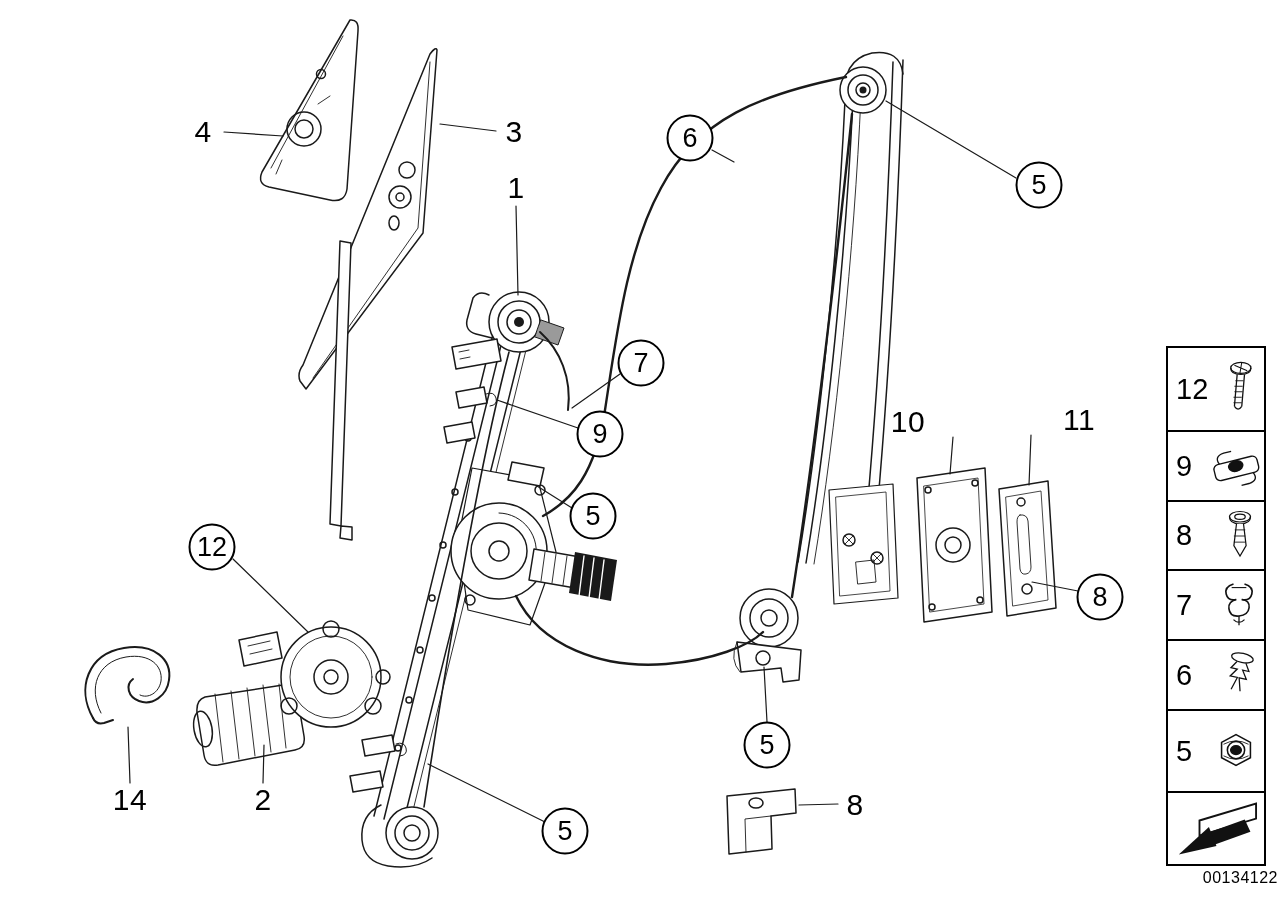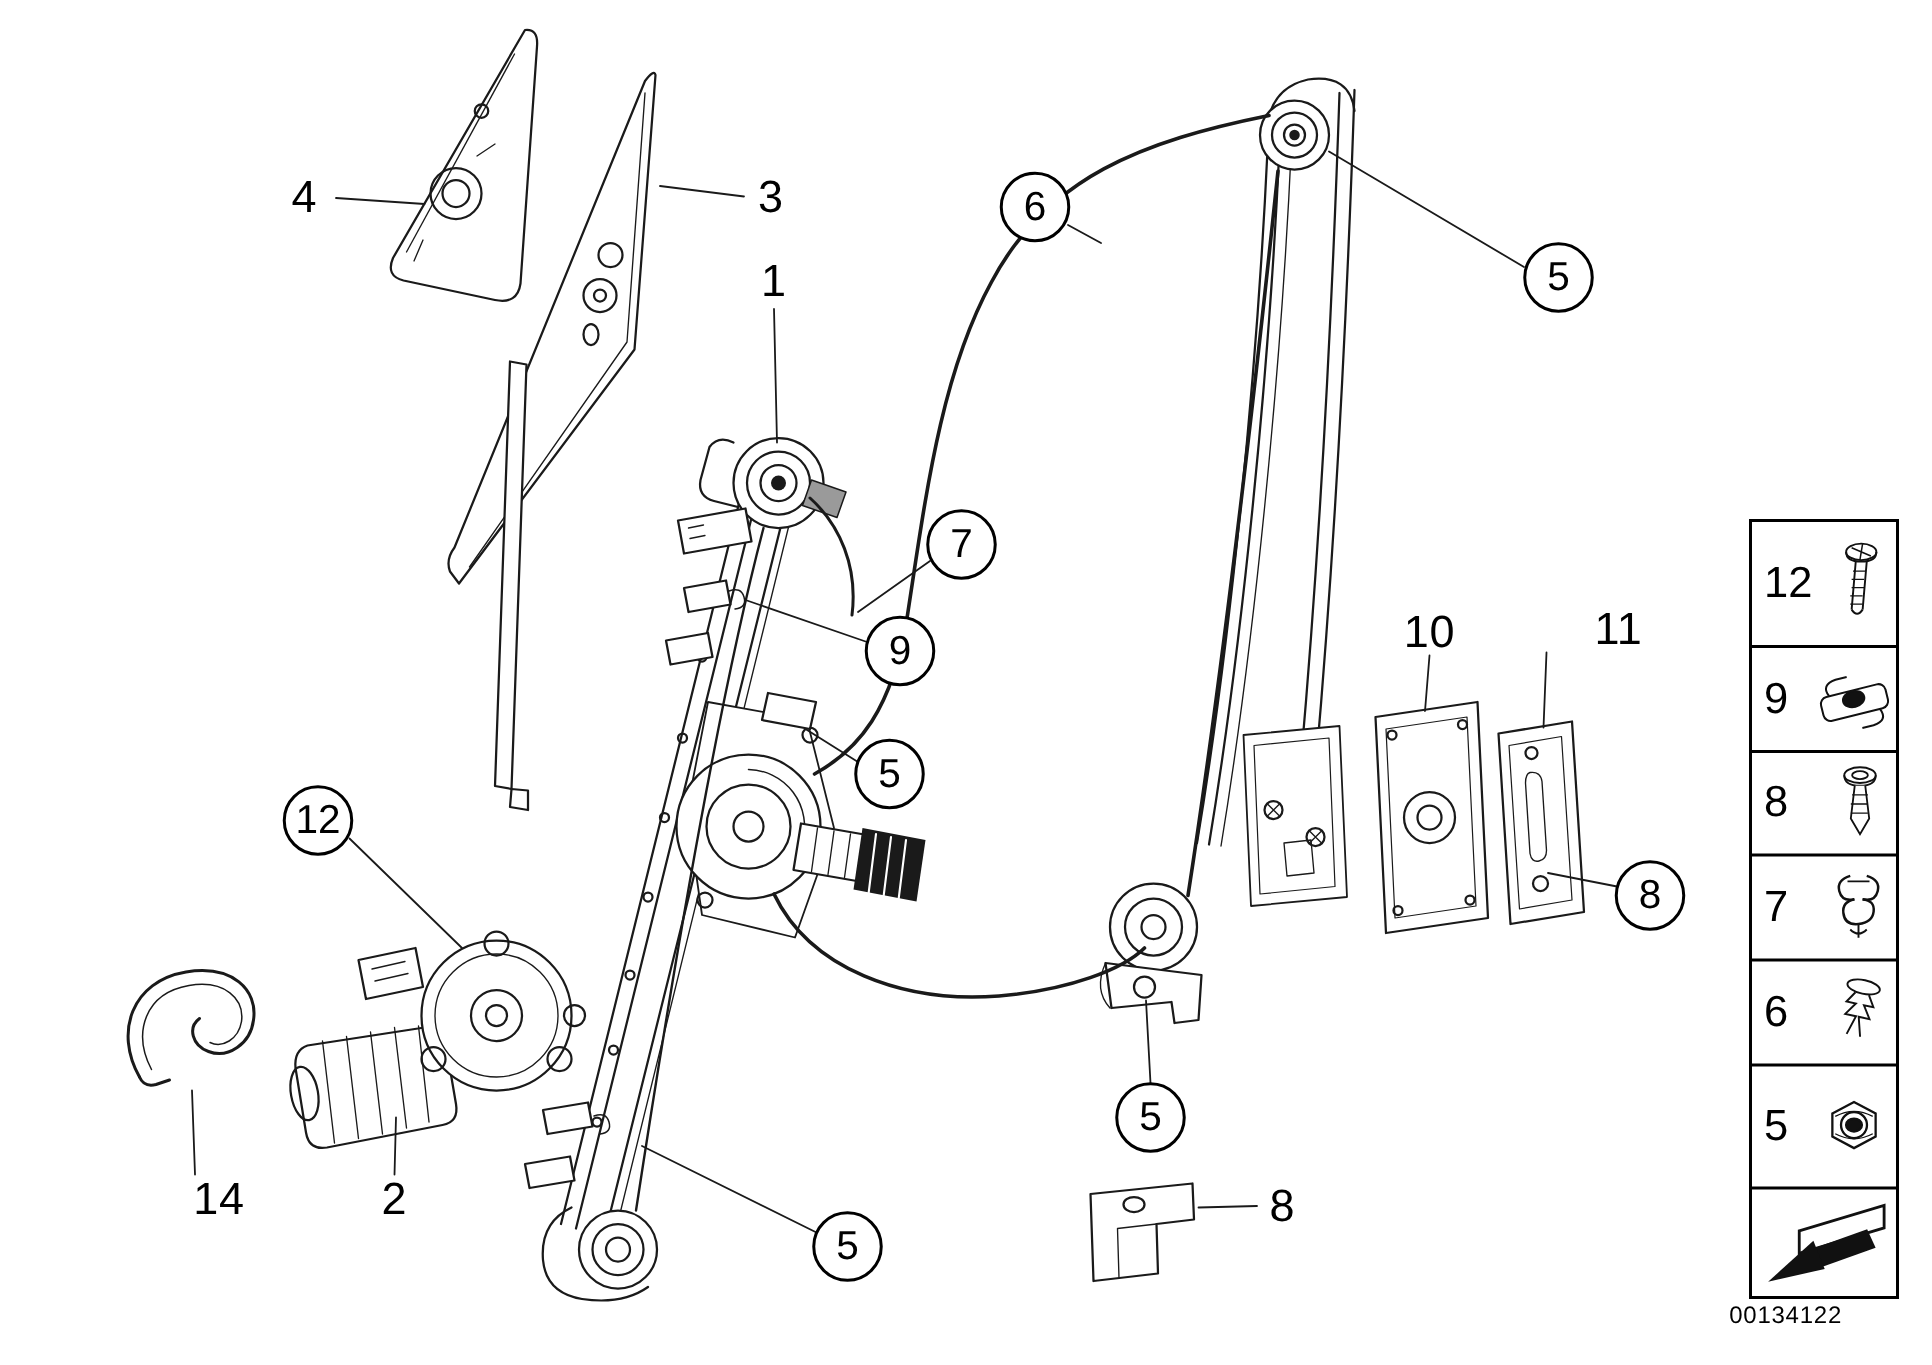--- a/index.html
+++ b/index.html
@@ -18,21 +18,21 @@
     border:2px solid #000; background:#fff; display:flex; flex-direction:column;
   }
   .legend-row {
     display:flex; align-items:center; justify-content:space-between;
     border-bottom:2px solid #000; padding:0 3px 0 8px; cursor:pointer;
   }
   .legend-num { font-size:29px; line-height:1; }
   .legend-icon { display:flex; align-items:center; }
   .legend-arrowcell { flex:1; display:flex; align-items:center; justify-content:center; }
   .diagram-id {
-    position:absolute; left:1122px; top:869px; width:106px;
+    position:absolute; left:1172px; top:869px; width:106px;
     text-align:right; font-size:16px; letter-spacing:.5px;
   }
 </style>
 </head>
 <body>
 
 <div class="stage">
 
   <svg class="artwork" width="1288" height="910" viewBox="0 0 1288 910">
     <g stroke="#1a1a1a" fill="none" stroke-width="1.5" stroke-linejoin="round" stroke-linecap="round">
@@ -203,23 +203,23 @@
         <path d="M838,804 L799,805"></path>
         <path d="M130,783 L128,727"></path>
         <path d="M263,783 L264,745"></path>
       </g>
     </g>
   </svg>
 
   <div class="callout plain" style="left:203px;top:132px">4</div>
   <div class="callout plain" style="left:514px;top:132px">3</div>
   <div class="callout plain" style="left:516px;top:188px">1</div>
-  <div class="callout plain" style="left:953px;top:422px">10</div>
+  <div class="callout plain" style="left:908px;top:422px">10</div>
   <div class="callout plain" style="left:1079px;top:420px">11</div>
-  <div class="callout plain" style="left:146px;top:800px">14</div>
+  <div class="callout plain" style="left:130px;top:800px">14</div>
   <div class="callout plain" style="left:263px;top:800px">2</div>
   <div class="callout plain" style="left:855px;top:805px">8</div>
 
   <div class="callout circled" style="left:690px;top:138px">6</div>
   <div class="callout circled" style="left:1039px;top:185px">5</div>
   <div class="callout circled" style="left:641px;top:363px">7</div>
   <div class="callout circled" style="left:600px;top:434px">9</div>
   <div class="callout circled" style="left:593px;top:516px">5</div>
   <div class="callout circled" style="left:212px;top:547px">12</div>
   <div class="callout circled" style="left:1100px;top:597px">8</div>

